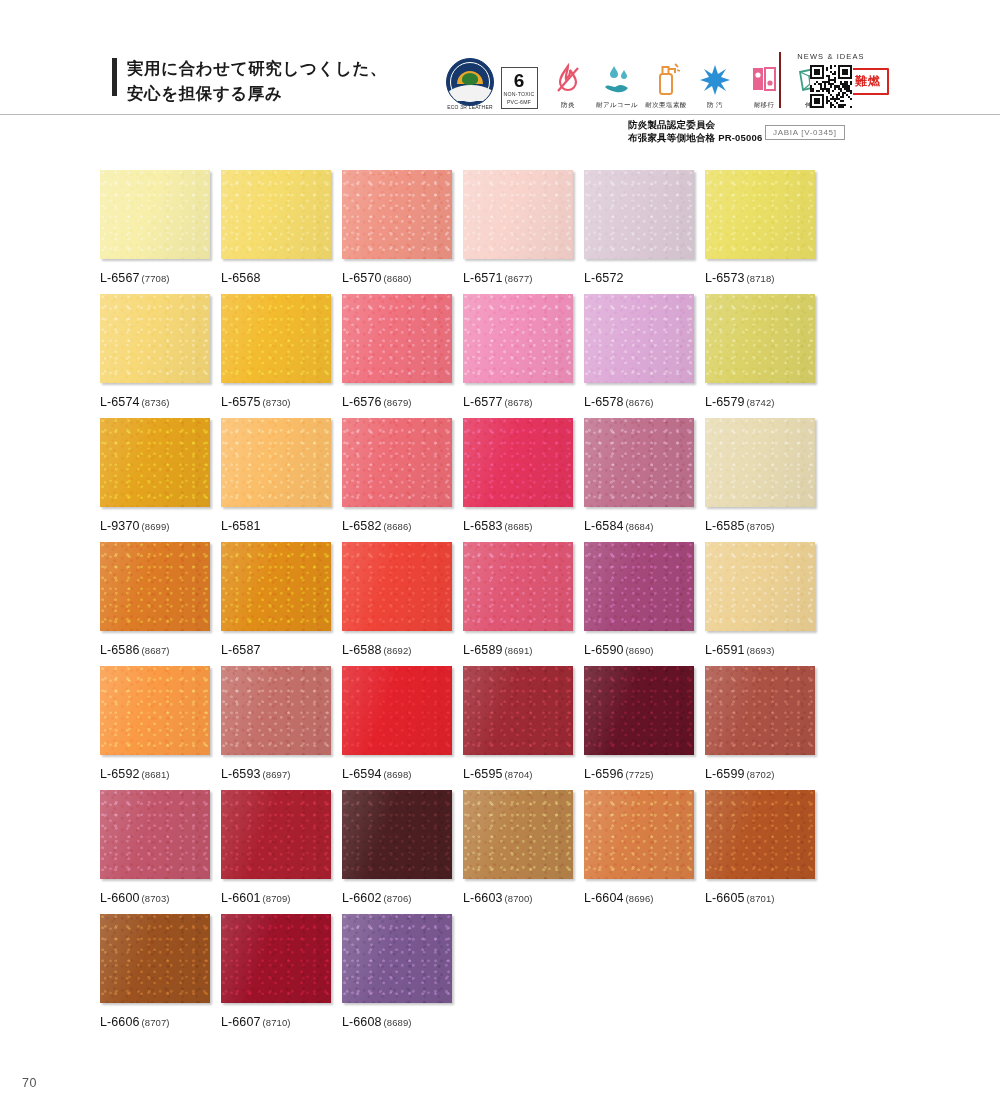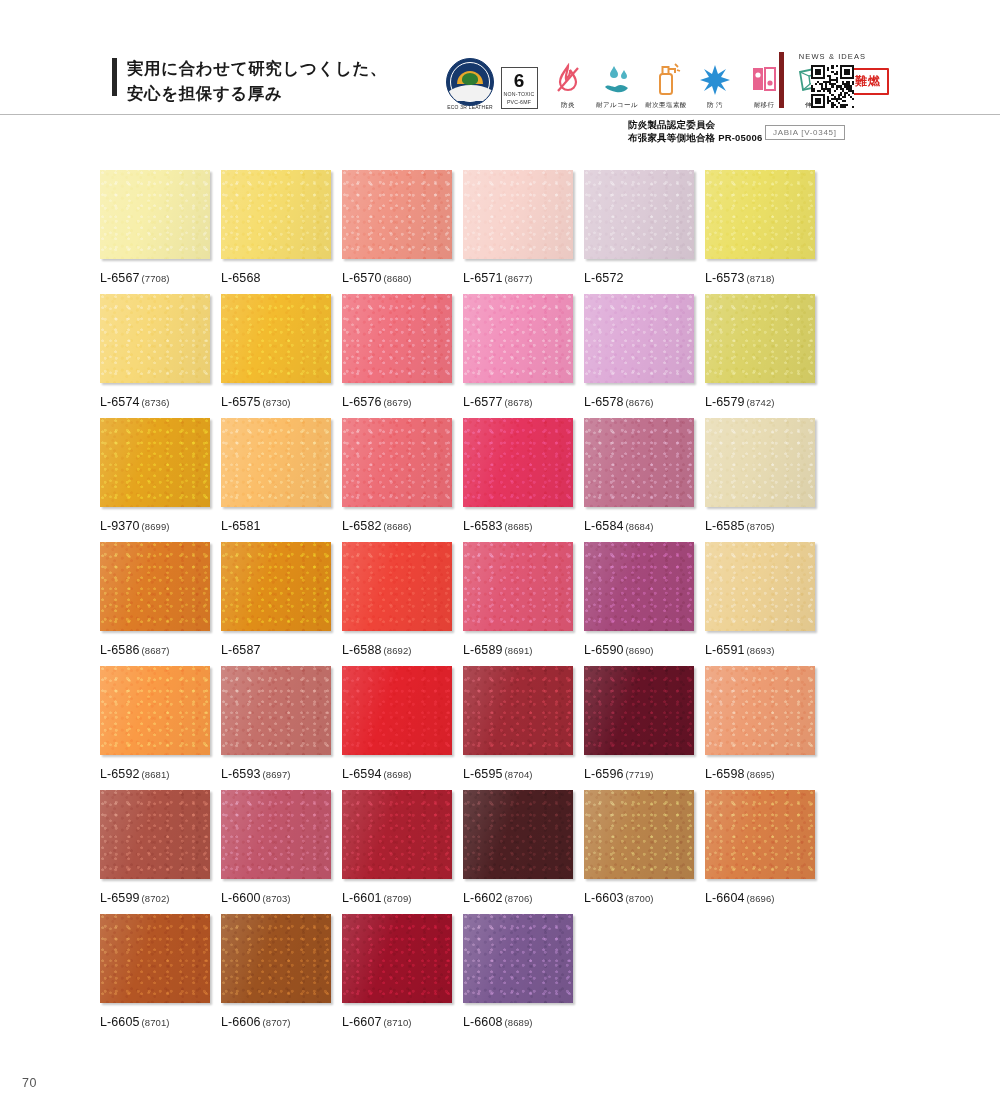--- a/index.html
+++ b/index.html
@@ -74,21 +74,21 @@
 
   .nanen {
     border: 2px solid #d9241f; color: #d9241f; font-weight: bold;
     font-size: 12px; padding: 3px 6px; letter-spacing: 1px; border-radius: 1px;
     background: #fff;
   }
 
   
   .news-block {
     position: absolute; left: 779px; top: 52px; width: 92px;
-    border-left: 5px solid #7f1d1d; padding-left: 10px;
+    border-left: 2px solid #7f1d1d; padding-left: 10px;
     display: flex; flex-direction: column; align-items: center;
   }
   .news-title { font-size: 7.5px; letter-spacing: 1.1px; color: #333; margin-bottom: 4px; }
   .qr { width: 43px; height: 43px; position: relative; background: #ffffff; }
   .qr-cell { position: absolute; background: #111; }
 
   
   .cert {
     position: absolute; left: 628px; top: 118px;
     font-size: 9.5px; font-weight: bold; line-height: 13px; color: #111;
@@ -711,29 +711,21 @@
         </div>
       </div>
       <div class="label"><span>L-6595</span><span class="code">(8704)</span></div>
     </div>
     <div class="cell">
       <div class="chip-wrap">
         <div class="chip" style="background: rgb(101, 19, 38);">
           <div class="chip-sheen"></div>
         </div>
       </div>
-      <div class="label"><span>L-6596</span><span class="code">(7719)</span></div>
-    </div>
-    <div class="cell">
-      <div class="chip-wrap">
-        <div class="chip" style="background: rgb(237, 156, 115);">
-          <div class="chip-sheen"></div>
-        </div>
-      </div>
-      <div class="label"><span>L-6598</span><span class="code">(8695)</span></div>
+      <div class="label"><span>L-6596</span><span class="code">(7725)</span></div>
     </div>
     <div class="cell">
       <div class="chip-wrap">
         <div class="chip" style="background: rgb(172, 82, 69);">
           <div class="chip-sheen"></div>
         </div>
       </div>
       <div class="label"><span>L-6599</span><span class="code">(8702)</span></div>
     </div>
     <div class="cell">

